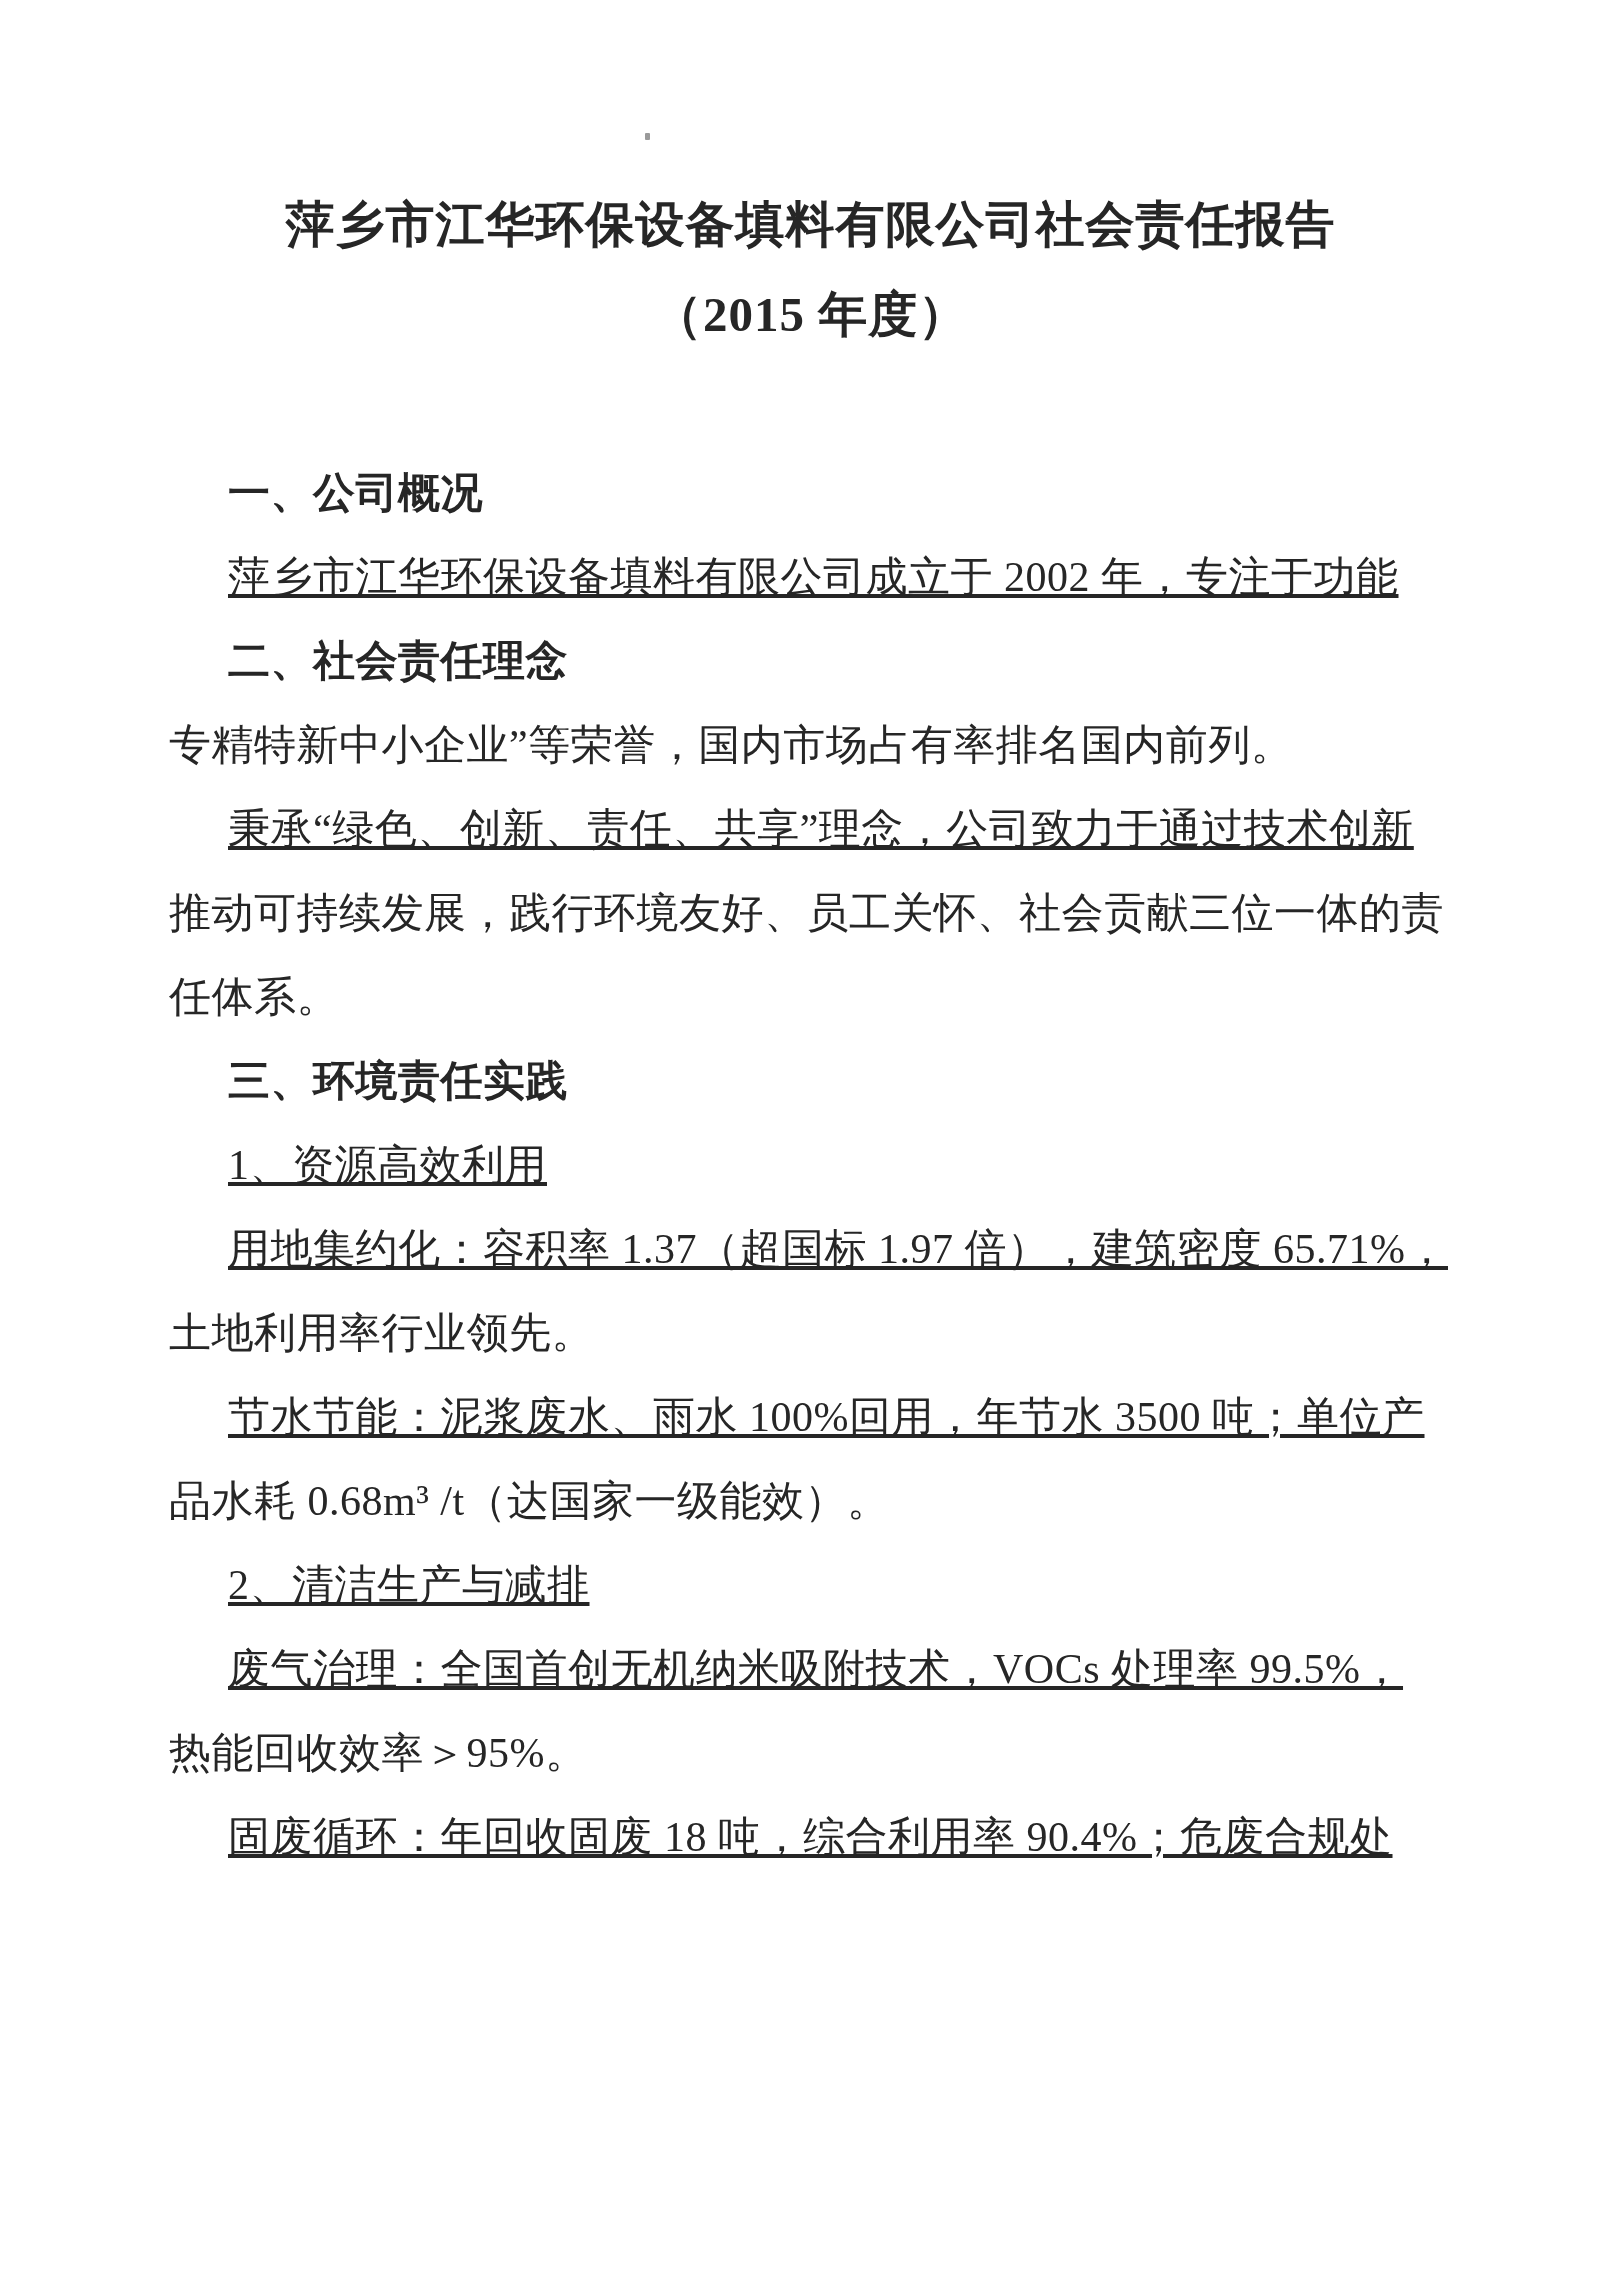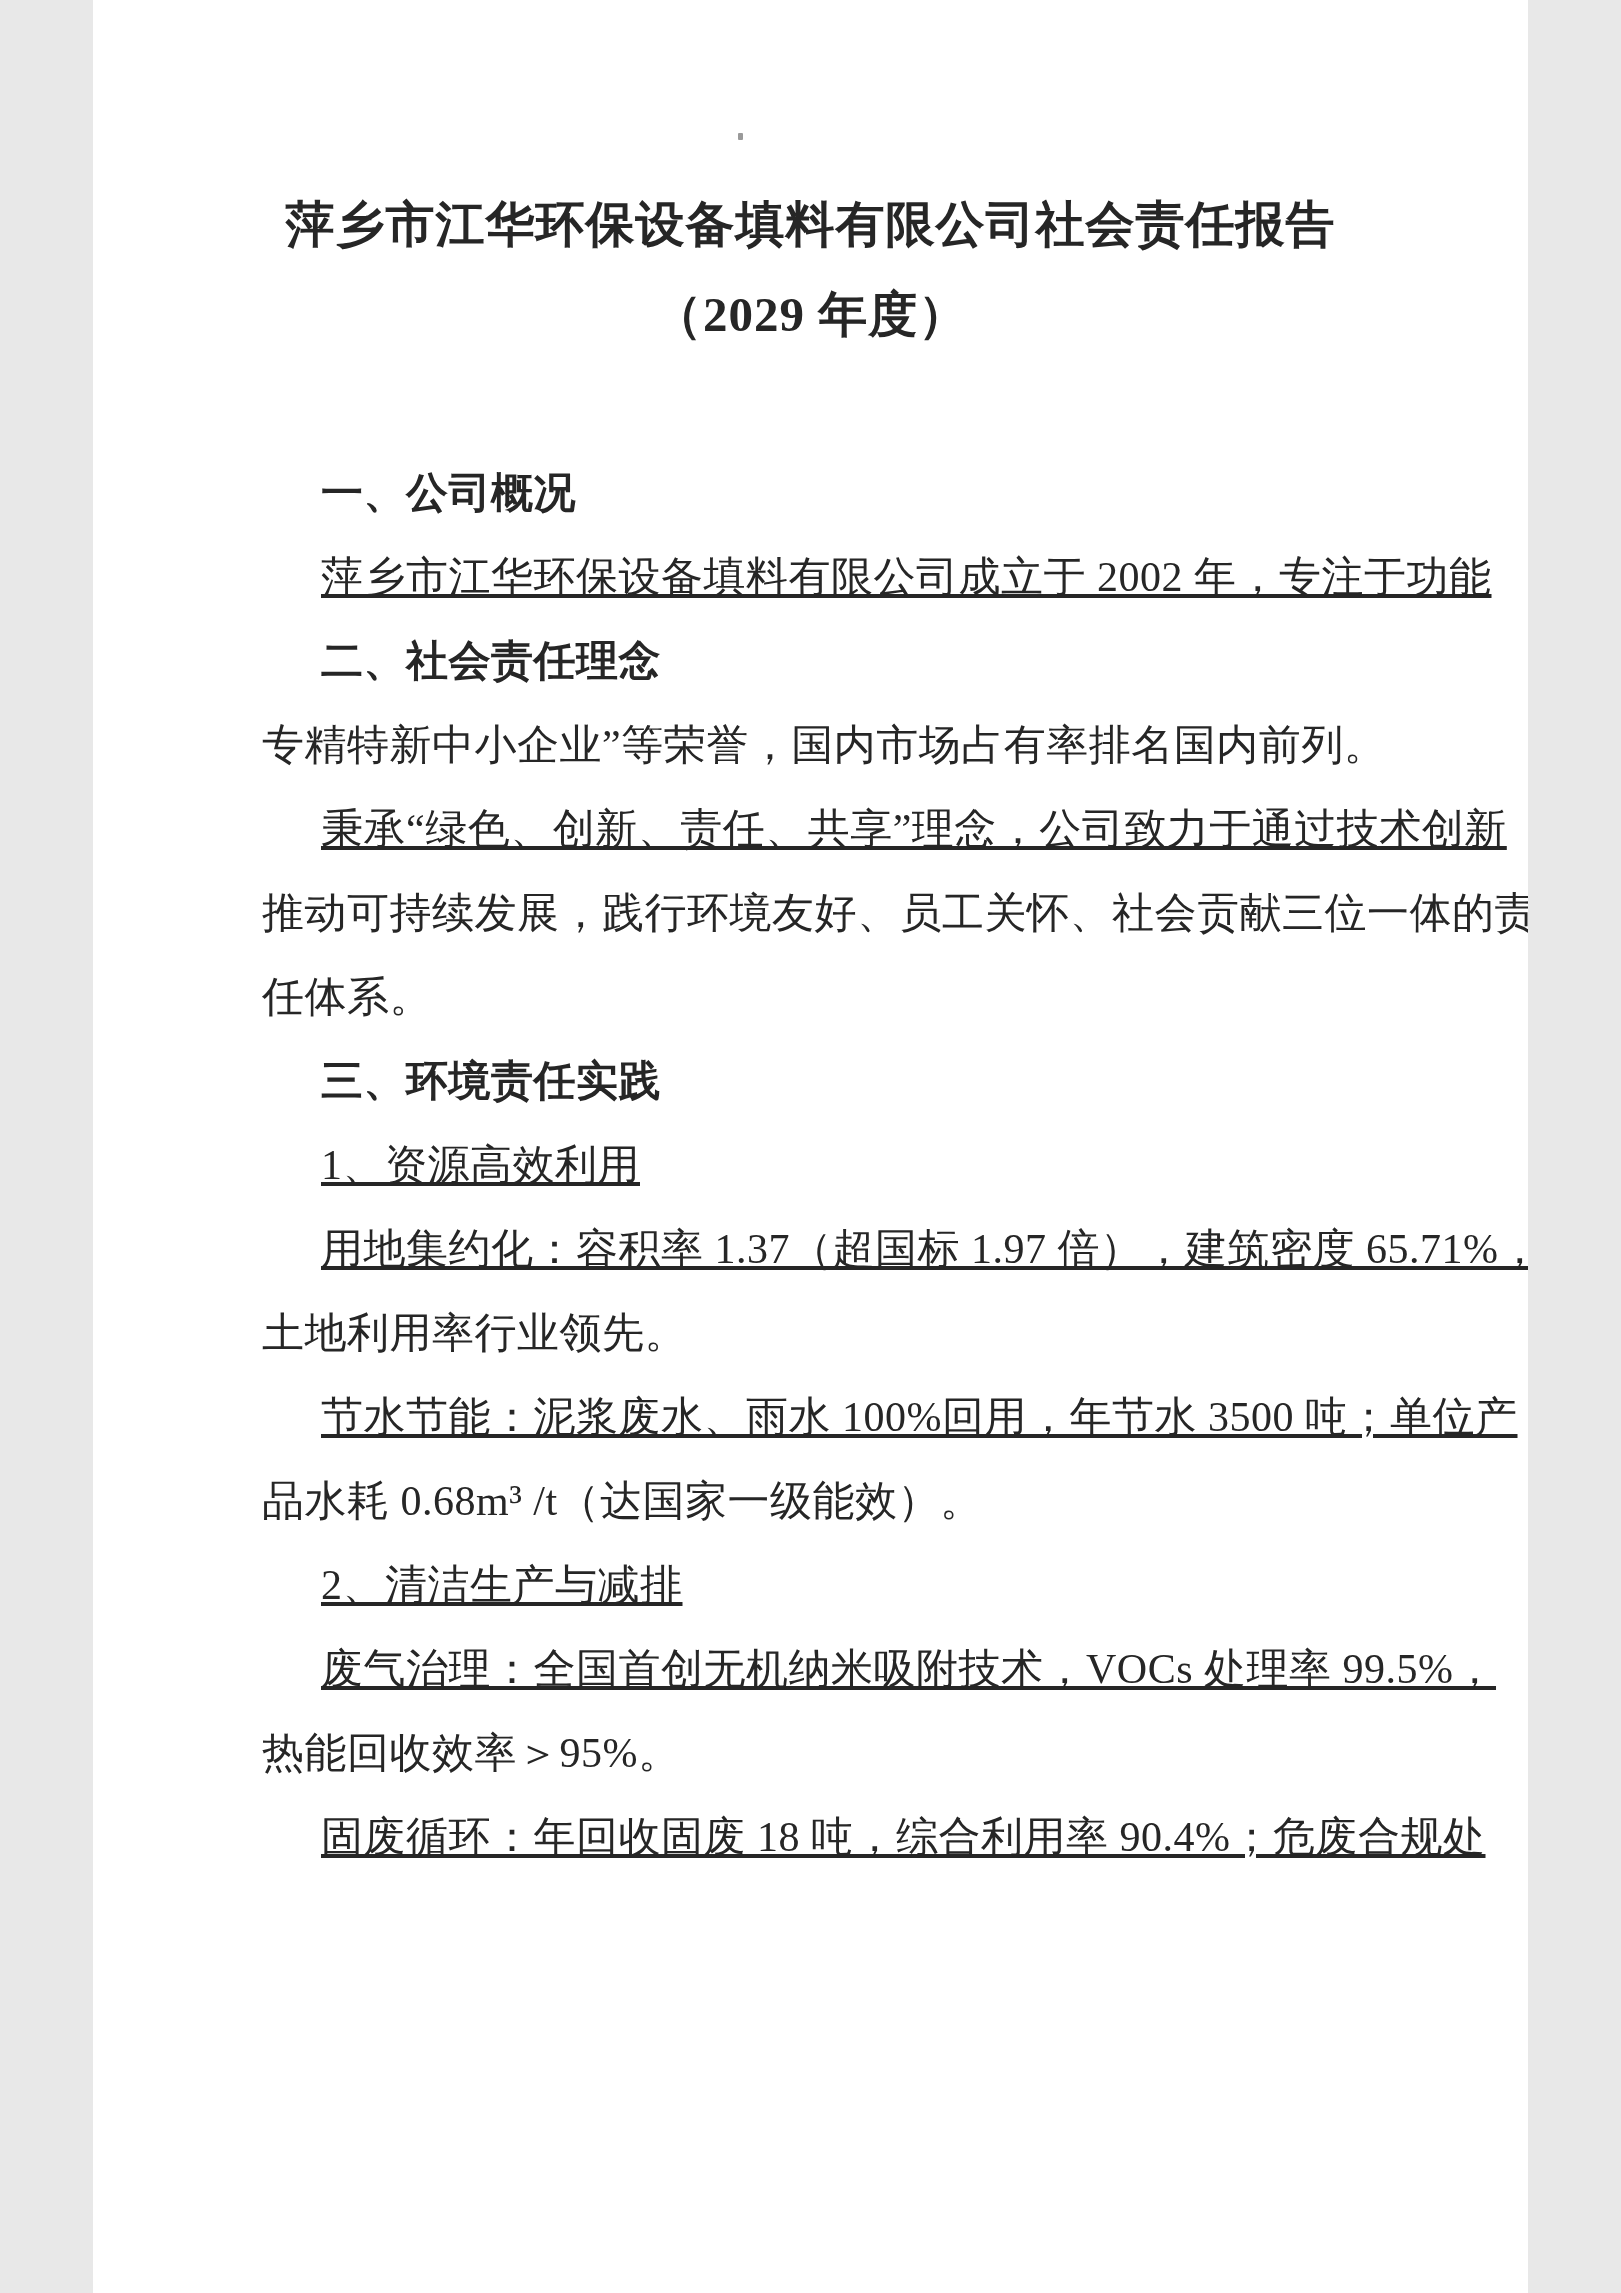--- a/index.html
+++ b/index.html
@@ -2,21 +2,21 @@
 <html><head>
 <meta charset="utf-8">
 <style>
   html, body {
     margin: 0;
     padding: 0;
     background: #e8e8e8;
   }
   .page {
     position: relative;
-    width: 1435px;
+    width: 1621px;
     height: 2294px;
     margin: 0 auto;
     background: #ffffff;
     overflow: hidden;
     font-family: "Liberation Serif", "DejaVu Serif", serif;
     color: #262626;
   }
   .title-block {
     padding-top: 180px;
     text-align: center;
@@ -61,21 +61,21 @@
   }
 </style>
 </head>
 <body>
 
 <div class="page">
   <div class="speck"></div>
 
   <div class="title-block">
     <div class="title-line">萍乡市江华环保设备填料有限公司社会责任报告</div>
-    <div class="title-line">（2029 年度）</div>
+    <div class="title-line">（2015 年度）</div>
   </div>
 
   <div class="body-block">
 
   <div class="line heading">一、公司概况</div>
       <div class="line para-start">萍乡市江华环保设备填料有限公司成立于 2002 年，专注于功能</div>
       <div class="line heading">二、社会责任理念</div>
       <div class="line para-cont">专精特新中小企业”等荣誉，国内市场占有率排名国内前列。</div>
       <div class="line para-start">秉承“绿色、创新、责任、共享”理念，公司致力于通过技术创新</div>
       <div class="line para-cont">推动可持续发展，践行环境友好、员工关怀、社会贡献三位一体的责</div>

